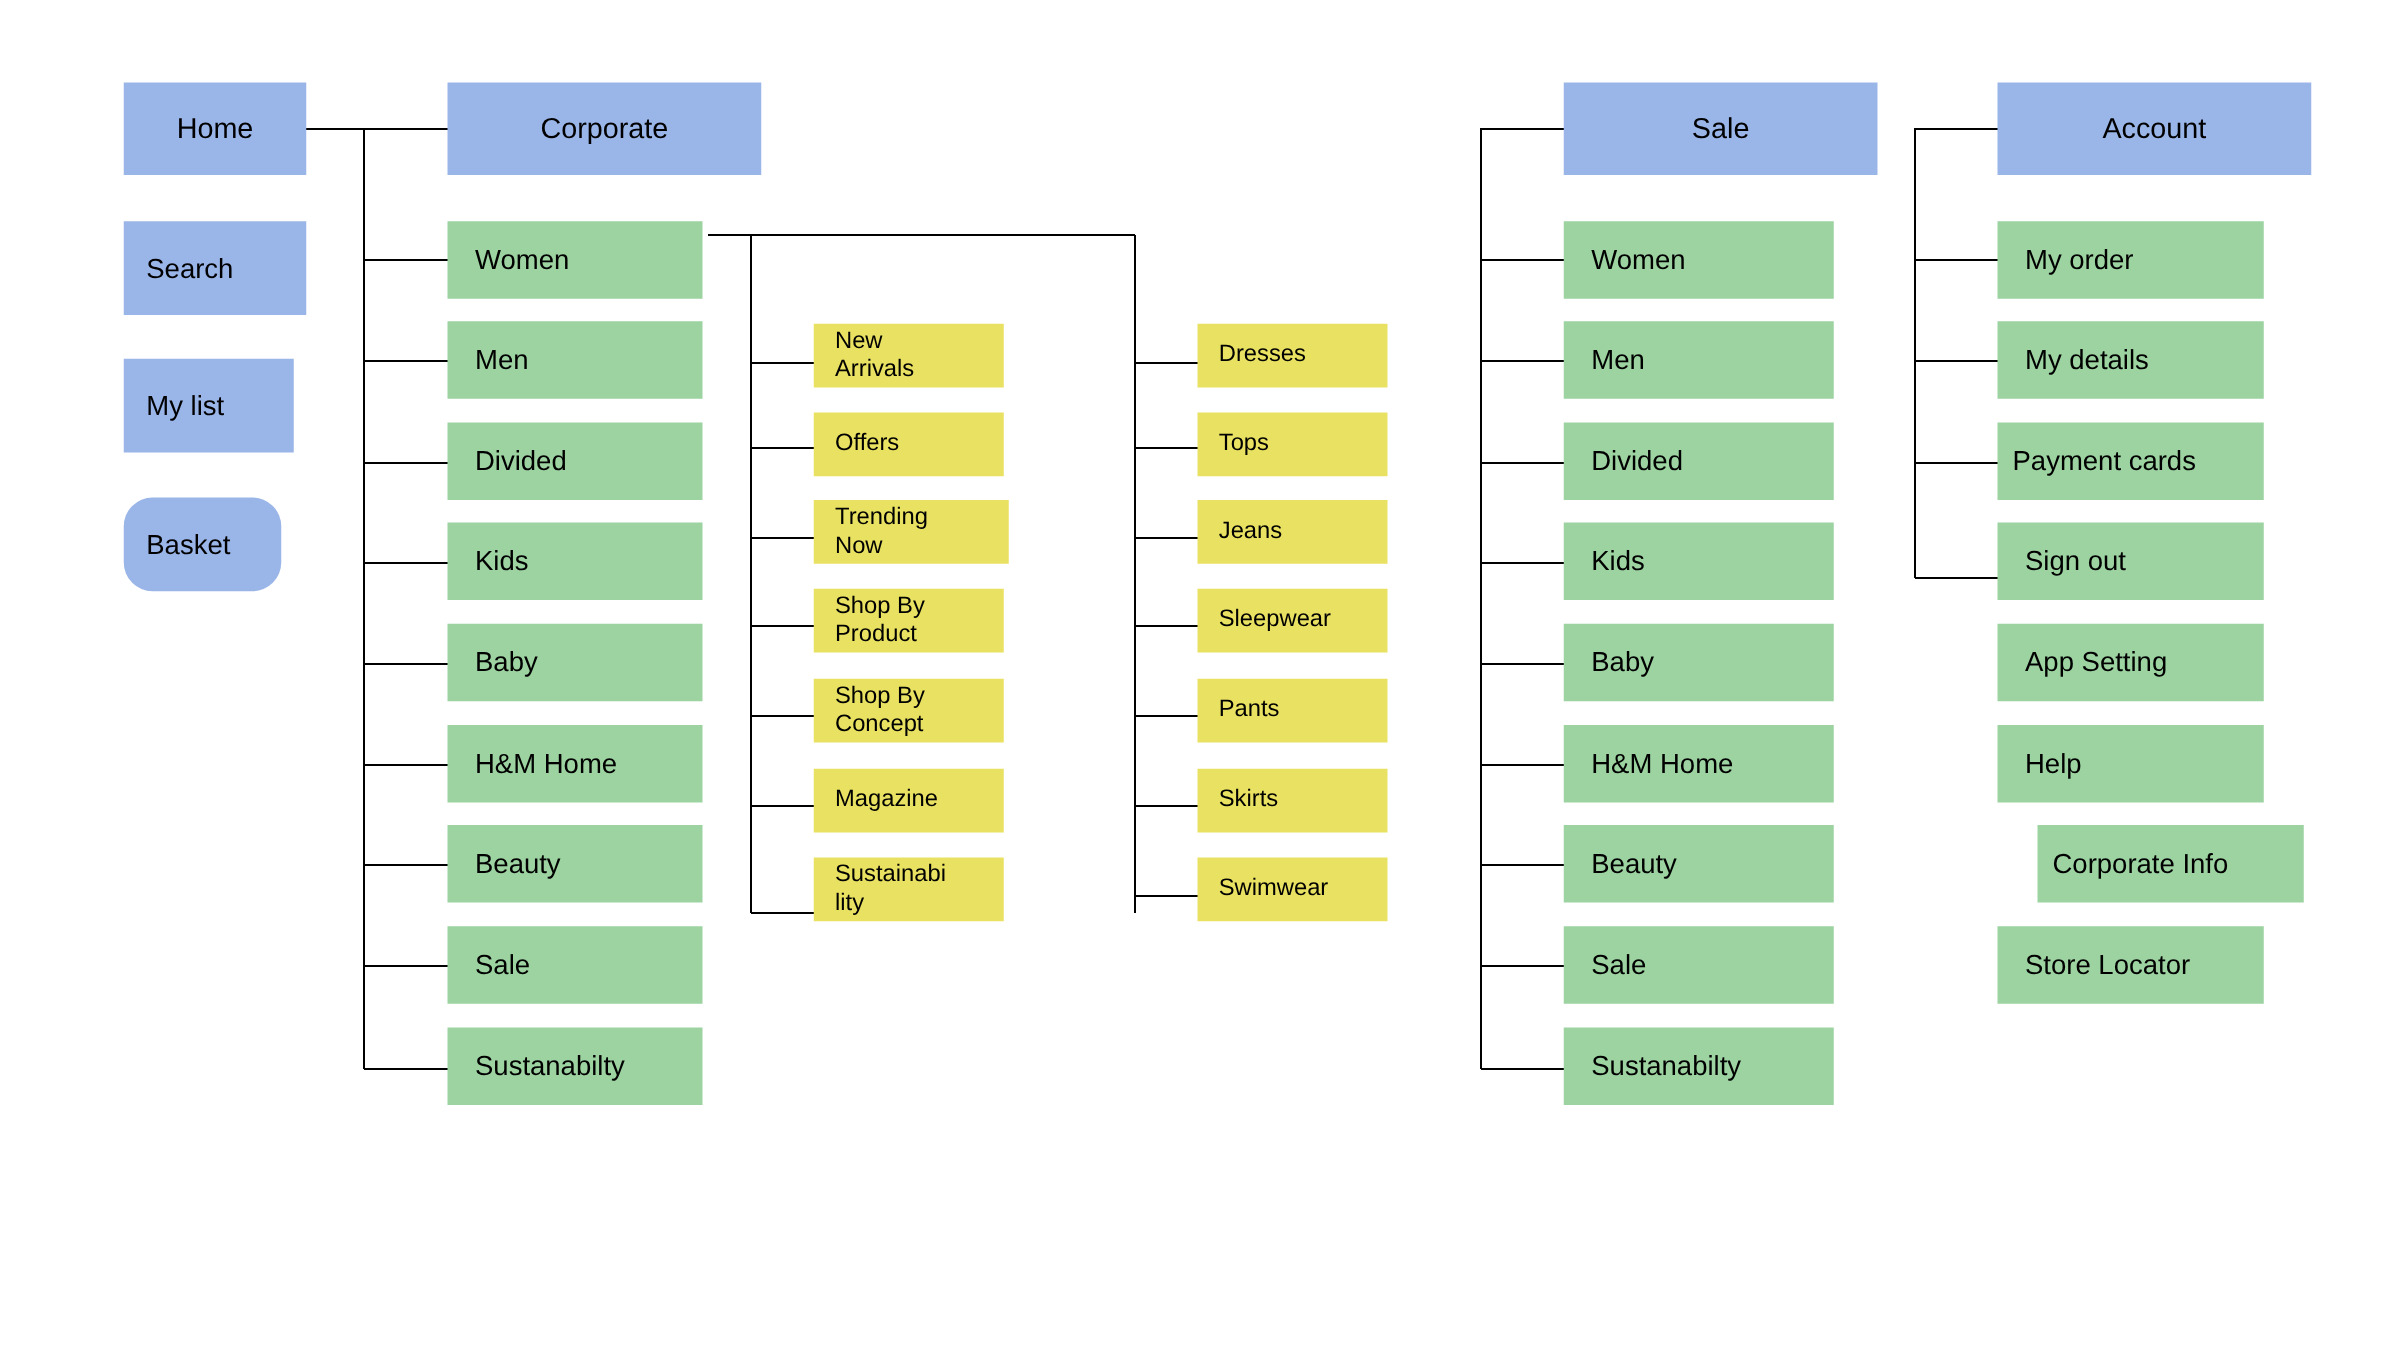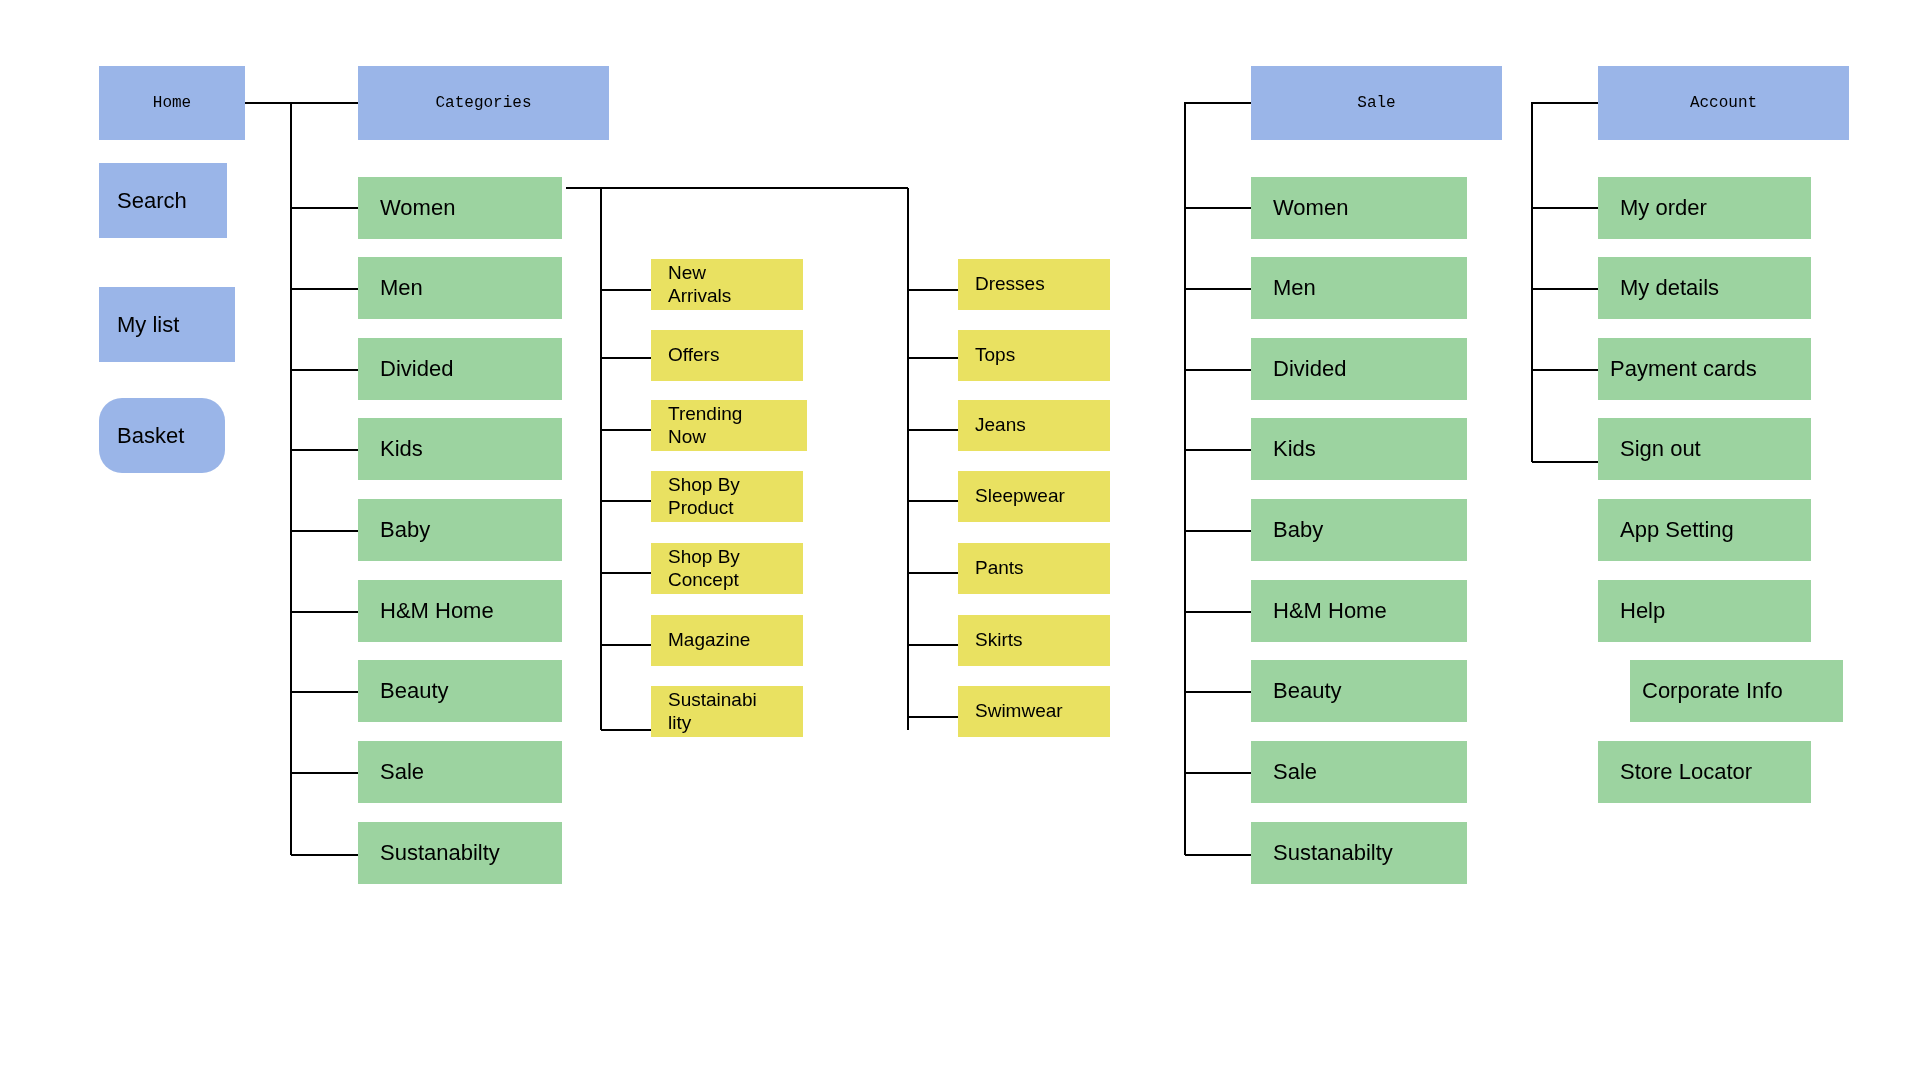--- a/index.html
+++ b/index.html
@@ -24,23 +24,22 @@
     color: #000000;
     line-height: 1.18;
     white-space: pre-line;
   }
   .node.blue   { background: #9ab5e8; }
   .node.green  { background: #9cd3a0; }
   .node.yellow { background: #e9e161; }
 
   
   .node.root {
-    font-size: 16px;
+    font-size: 23px;
     justify-content: center;
-    font-family: Liberation Mono, monospace;
   }
   .node.leaf {
     font-size: 22px;
     padding-left: 22px;
     justify-content: flex-start;
   }
   .node.small {
     font-size: 19px;
     padding-left: 17px;
     justify-content: flex-start;
@@ -110,27 +109,27 @@
       <path d="M 1532,103 L 1532,462"></path>
       <path d="M 1532,208 L 1598,208"></path>
       <path d="M 1532,289 L 1598,289"></path>
       <path d="M 1532,370 L 1598,370"></path>
       <path d="M 1532,462 L 1598,462"></path>
     </g>
   </svg>
 
   <div class="node blue root" style="left:99px; top:66px; width:146px; height:74px;">Home</div>
 
-  <div class="node blue leaf" style="left:99px; top:163px; width:128px; height:75px; padding-left:18px;">Search</div>
+  <div class="node blue leaf" style="left:99px; top:177px; width:146px; height:75px; padding-left:18px;">Search</div>
 
   <div class="node blue leaf" style="left:99px; top:287px; width:136px; height:75px; padding-left:18px;">My list</div>
 
   <div class="node blue leaf" style="left:99px; top:398px; width:126px; height:75px; padding-left:18px;border-radius:23px;">Basket</div>
 
-  <div class="node blue root" style="left:358px; top:66px; width:251px; height:74px;">Categories</div>
+  <div class="node blue root" style="left:358px; top:66px; width:251px; height:74px;">Corporate</div>
 
   <div class="node green leaf" style="left:358px; top:177px; width:204px; height:62px;">Women</div>
   <div class="node green leaf" style="left:358px; top:257px; width:204px; height:62px;">Men</div>
   <div class="node green leaf" style="left:358px; top:338px; width:204px; height:62px;">Divided</div>
   <div class="node green leaf" style="left:358px; top:418px; width:204px; height:62px;">Kids</div>
   <div class="node green leaf" style="left:358px; top:499px; width:204px; height:62px;">Baby</div>
   <div class="node green leaf" style="left:358px; top:580px; width:204px; height:62px;">H&amp;M Home</div>
   <div class="node green leaf" style="left:358px; top:660px; width:204px; height:62px;">Beauty</div>
   <div class="node green leaf" style="left:358px; top:741px; width:204px; height:62px;">Sale</div>
   <div class="node green leaf" style="left:358px; top:822px; width:204px; height:62px;">Sustanabilty</div>

